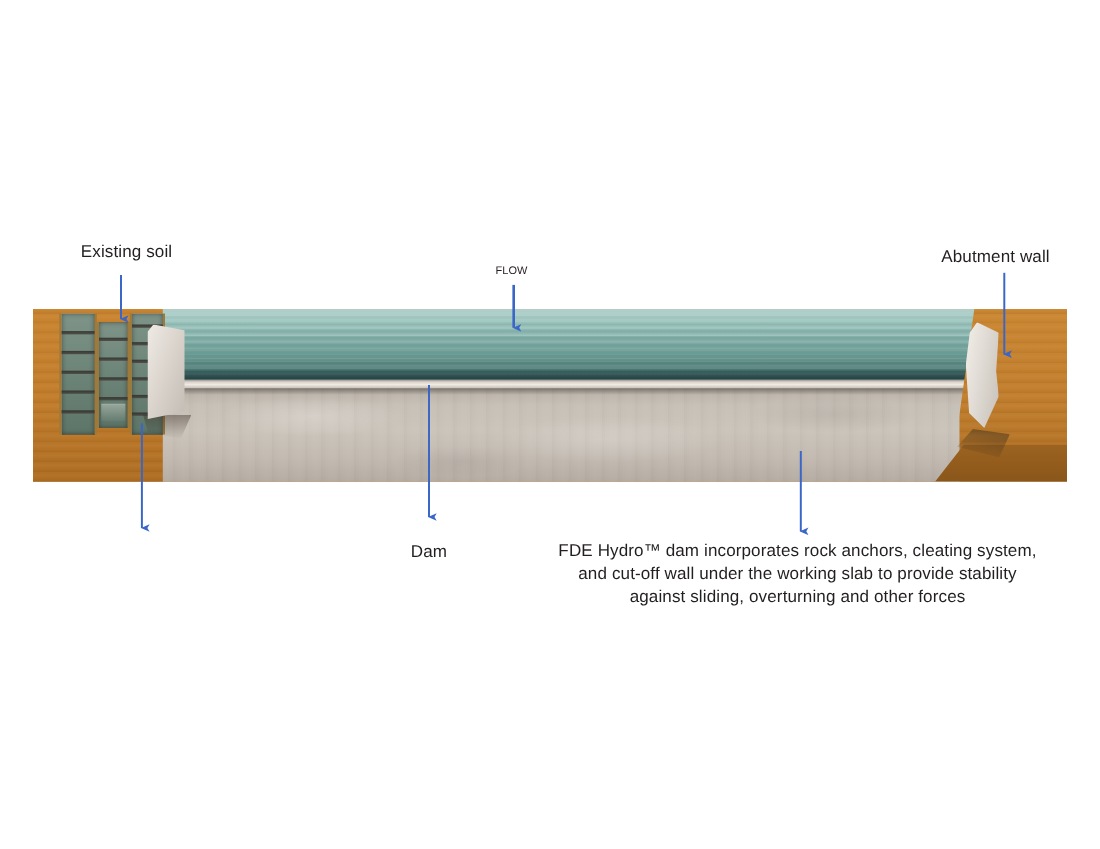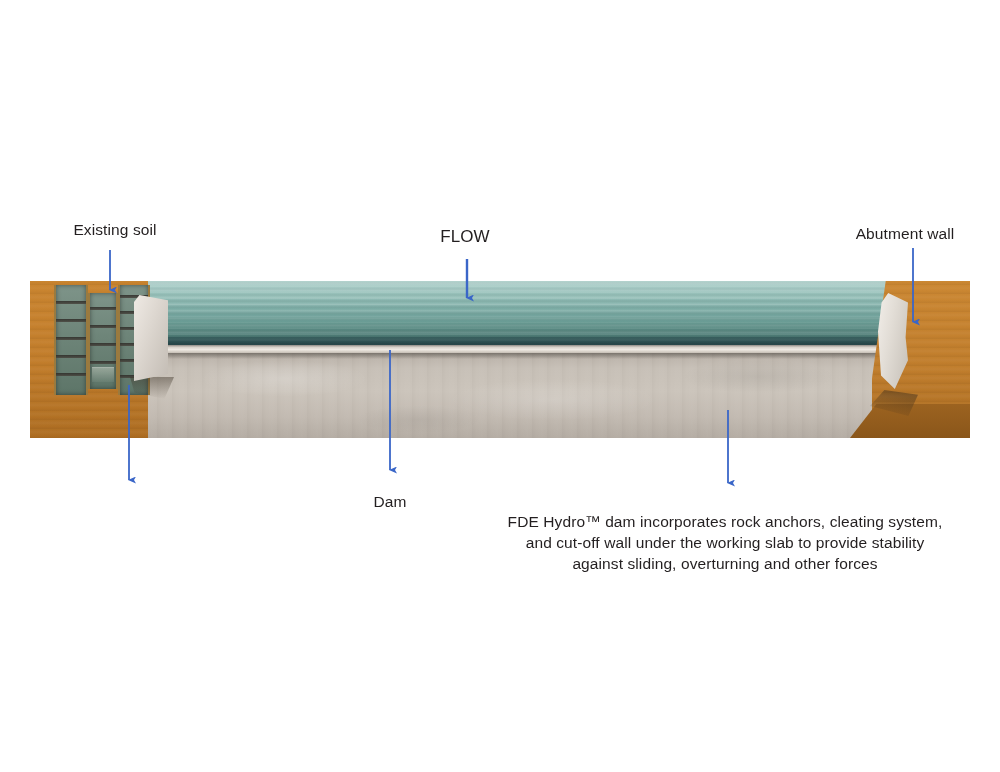--- a/index.html
+++ b/index.html
@@ -34,34 +34,34 @@
     text-align: center;
     white-space: pre-line;
     letter-spacing: 0.1px;
   }
   .label.multi { line-height: 21px; }
 
   #label-existing-soil {
     left: 0px; top: 220px; width: 230px;
   }
   #label-flow {
-    left: 390px; top: 227px; width: 150px;
-    font-size: 17px;
+    left: 390px; top: 237px; width: 150px;
+    font-size: 10px;
   }
   #label-abutment-wall {
     left: 790px; top: 224px; width: 230px;
   }
   #label-fishway {
     left: 42px; top: 490px; width: 262px;
   }
   #label-dam {
     left: 320px; top: 492px; width: 140px;
   }
   #label-fde {
-    left: 490px; top: 511px; width: 470px;
+    left: 490px; top: 490px; width: 470px;
   }
 
   
   #arrows {
     position: absolute;
     left: 0; top: 0;
     width: 1000px; height: 772px;
     pointer-events: none;
   }
 

